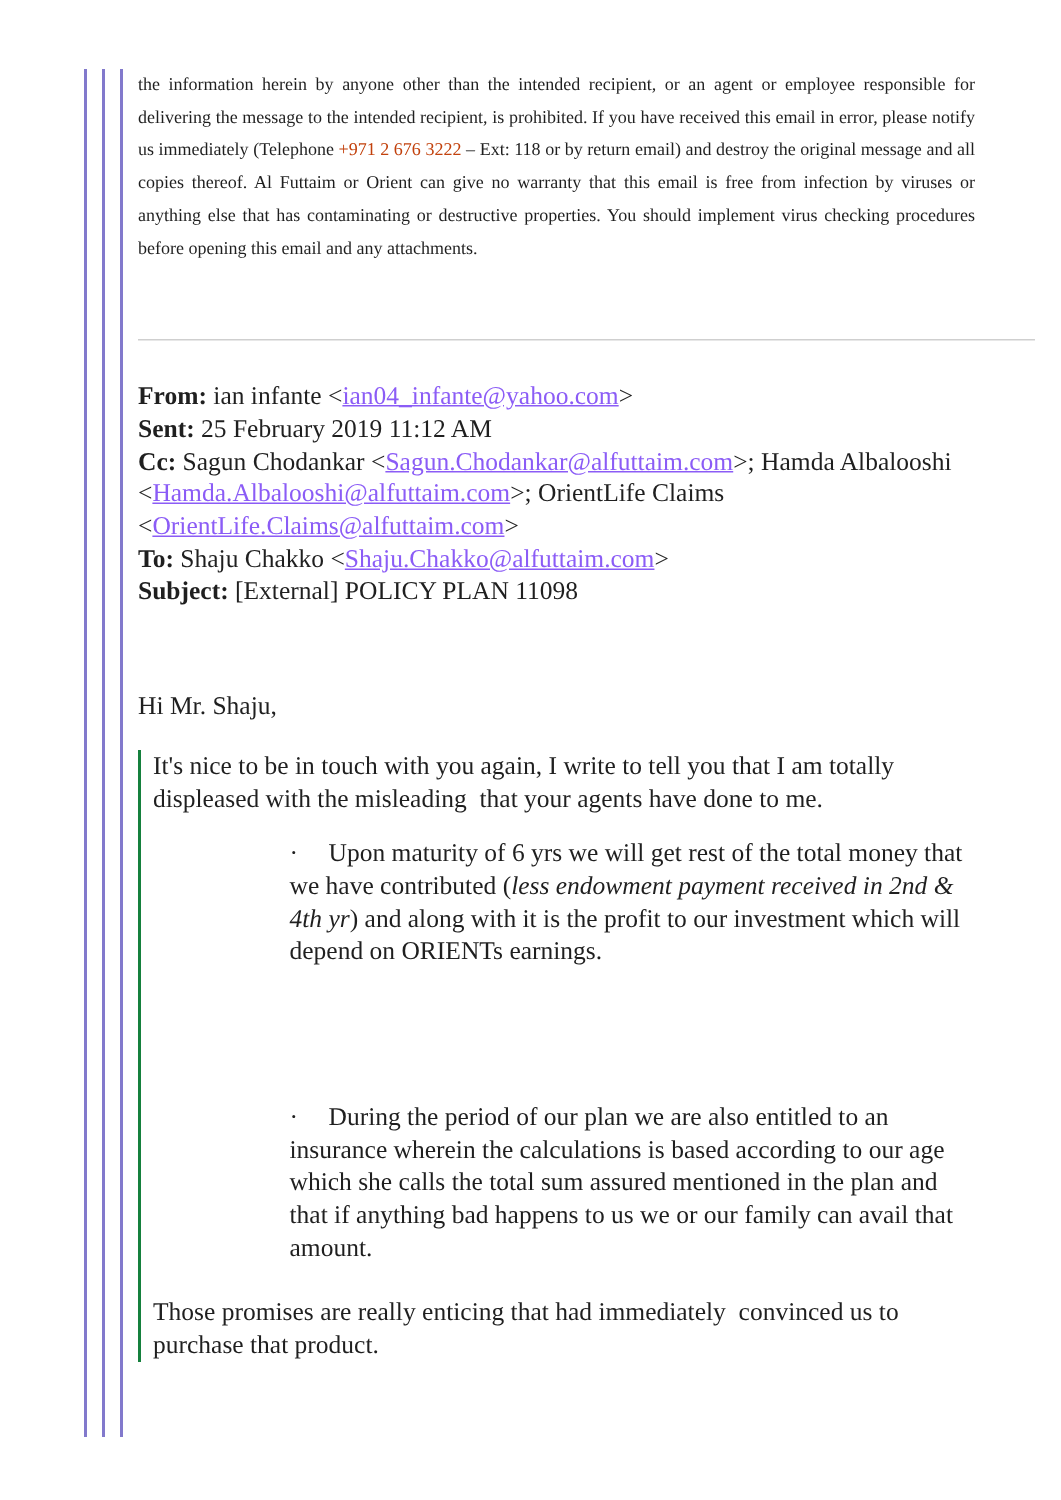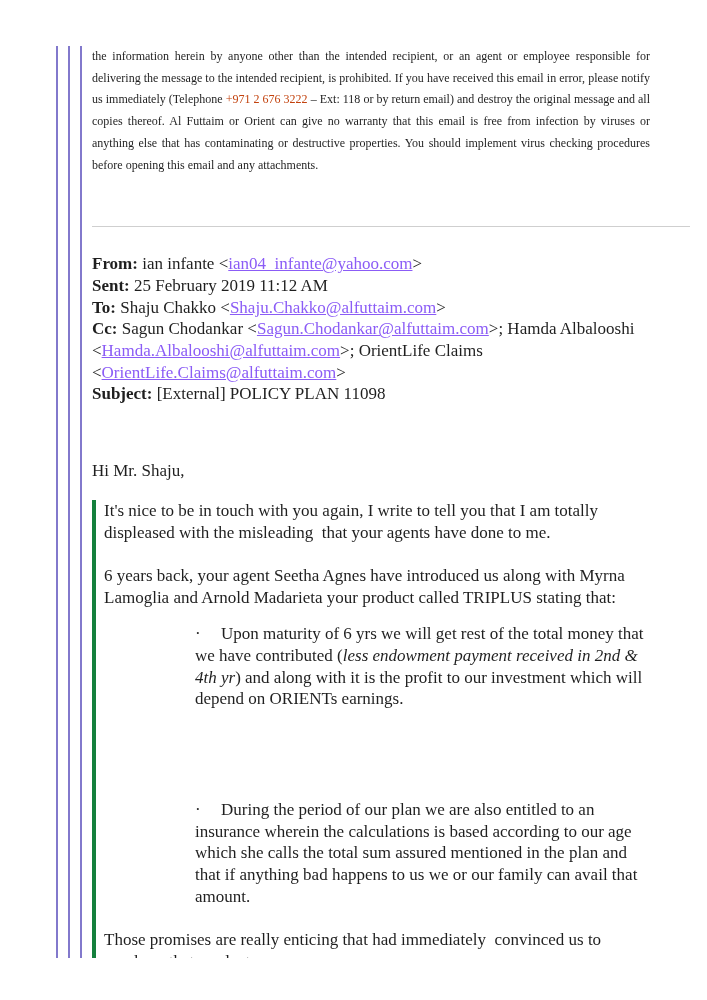--- a/index.html
+++ b/index.html
@@ -59,21 +59,21 @@
     text-decoration: underline;
     cursor: pointer;
   }
   .greeting {
     margin: 55px 0 0 0;
     font-size: 17px;
     line-height: 21.7px;
   }
   .qi {
     margin-top: 18px;
-    border-left: 4px solid #15803d;
+    border-left: 2px solid #15803d;
     padding-left: 8px;
     min-height: 0 !important;
   }
   .bp {
     margin: 21.6px 0 0 0;
     font-size: 17px;
     line-height: 21.7px;
     max-width: 545px;
   }
   .bp.first { margin-top: 8px; }
@@ -95,30 +95,29 @@
       <div class="q">
         <div class="q">
 
           <p class="disclaimer"><span>the information herein by anyone other than the intended recipient, or an agent or employee responsible for delivering the message to the intended recipient, is prohibited. If you have received this email in error, please notify us immediately (Telephone </span><a class="phone">+971 2 676 3222</a><span> – Ext: 118 or by return email) and destroy the original message and all copies thereof. Al Futtaim or Orient can give no warranty that this email is free from infection by viruses or anything else that has contaminating or destructive properties. You should implement virus checking procedures before opening this email and any attachments.</span></p>
 
           <div class="divider"></div>
 
           <div class="headers">
             <p><b>From:</b><span> ian infante &lt;</span><a class="link">ian04_infante@yahoo.com</a><span>&gt;</span></p>
             <p><b>Sent:</b><span> 25 February 2019 11:12 AM</span></p>
+            <p><b>Cc:</b><span> Sagun Chodankar &lt;</span><a class="link">Sagun.Chodankar@alfuttaim.com</a><span>&gt;; Hamda Albalooshi &lt;</span><a class="link">Hamda.Albalooshi@alfuttaim.com</a><span>&gt;; OrientLife Claims &lt;</span><a class="link">OrientLife.Claims@alfuttaim.com</a><span>&gt;</span></p>
             <p><b>To:</b><span> Shaju Chakko &lt;</span><a class="link">Shaju.Chakko@alfuttaim.com</a><span>&gt;</span></p>
-            <p><b>Cc:</b><span> Sagun Chodankar &lt;</span><a class="link">Sagun.Chodankar@alfuttaim.com</a><span>&gt;; Hamda Albalooshi &lt;</span><a class="link">Hamda.Albalooshi@alfuttaim.com</a><span>&gt;; OrientLife Claims &lt;</span><a class="link">OrientLife.Claims@alfuttaim.com</a><span>&gt;</span></p>
             <p><b>Subject:</b><span> [External] POLICY PLAN 11098</span></p>
           </div>
 
           <p class="greeting">Hi Mr. Shaju,</p>
 
           <div class="q qi">
             <p class="bp first keep-sp">It's nice to be in touch with you again, I write to tell you that I am totally displeased with the misleading  that your agents have done to me.</p>
-            <p class="bp">6 years back, your agent Seetha Agnes have introduced us along with Myrna Lamoglia and Arnold Madarieta your product called TRIPLUS stating that:</p>
             <p class="bp bullet"><span class="marker">·</span><span>Upon maturity of 6 yrs we will get rest of the total money that we have contributed (</span><i>less endowment payment received in 2nd &amp; 4th yr</i><span>) and along with it is the profit to our investment which will depend on ORIENTs earnings.</span></p>
             <p class="bp bullet bullet2"><span class="marker">·</span><span>During the period of our plan we are also entitled to an insurance wherein the calculations is based according to our age which she calls the total sum assured mentioned in the plan and that if anything bad happens to us we or our family can avail that amount.</span></p>
             <p class="bp keep-sp">Those promises are really enticing that had immediately  convinced us to purchase that product.</p>
           </div>
 
         </div>
       </div>
     </div>
   </div>
 </div>

